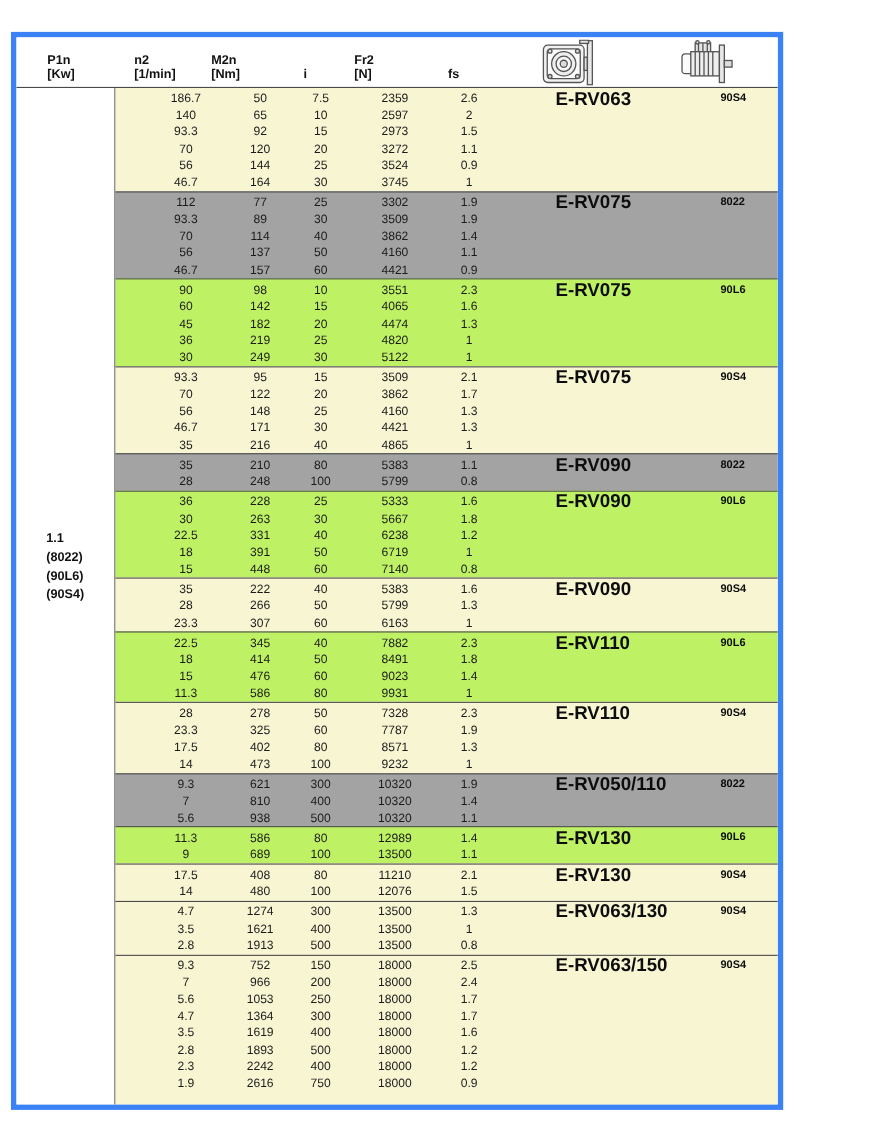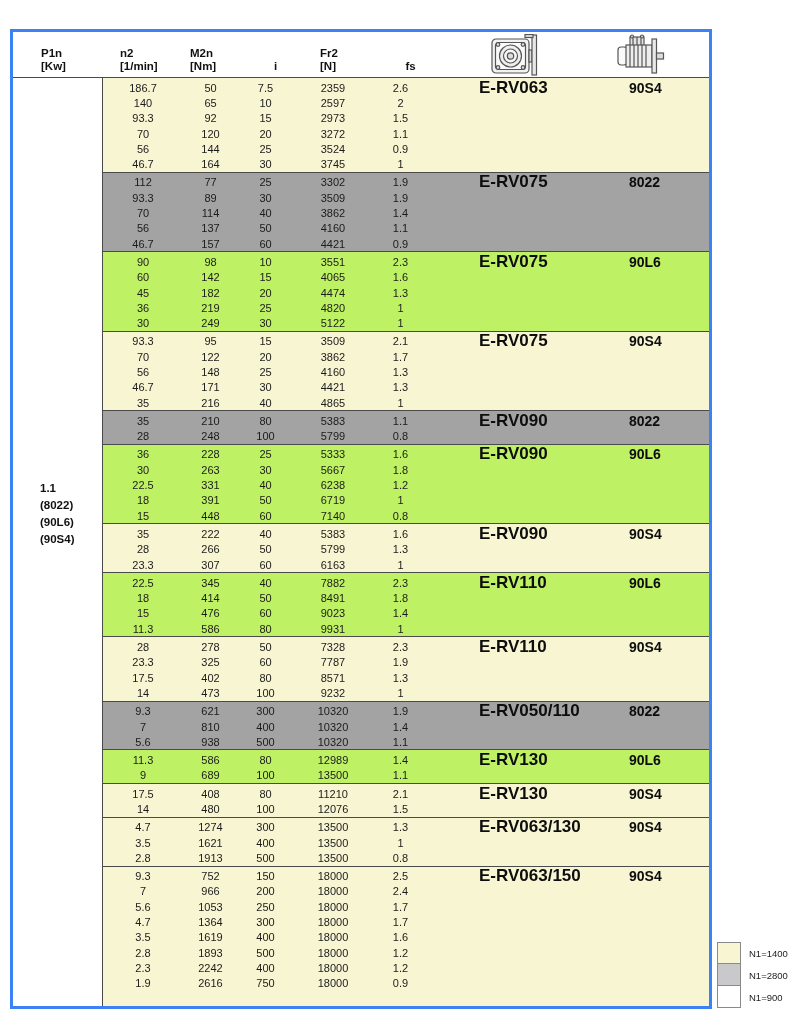--- a/index.html
+++ b/index.html
@@ -1,21 +1,21 @@
 <!DOCTYPE html>
 <html><head>
 <meta charset="utf-8">
 <style>
   * { margin:0; padding:0; box-sizing:border-box; }
   html,body { width:800px; height:1024px; background:#fdfdfd; font-family:"Liberation Sans", sans-serif; }
   .page { position:relative; width:800px; height:1024px; background:#fff; overflow:hidden; }
 
   .catalog-table {
     position:absolute; left:10px; top:29px; width:702px; height:980px;
-    border:3px solid #3b82f6; display:flex; flex-direction:column; background:#fff;
+    border:5px solid #3b82f6; display:flex; flex-direction:column; background:#fff;
   }
   .table-header { position:relative; height:46px; border-bottom:1px solid #4a4a4a; background:#fff; flex:none; }
   .hlbl { position:absolute; bottom:4px; font-size:11.5px; font-weight:bold; color:#111; line-height:13px; white-space:pre; }
   .hlbl.center { text-align:center; }
 
   .hicon { position:absolute; top:0px; height:46px; display:flex; align-items:center; justify-content:center; }
 
   .table-body { flex:1; display:flex; min-height:0; }
   .p1n-cell {
     width:90px; flex:none; border-right:1px solid #4a4a4a; background:#fff;
@@ -23,26 +23,26 @@
   }
   .data-area { flex:1; display:flex; flex-direction:column; min-width:0; }
 
   .row-group { flex:none; }
   .row-group + .row-group { border-top:1px solid #4a4a4a; }
   .row-group:last-child { flex:1; }
   .bg-1400 { background:#F8F5D3; }
   .bg-2800 { background:#a3a3a3; }
   .bg-900  { background:#bef264; }
 
-  .t-row { display:grid; grid-template-columns:80px 55px 55px 80px 55px 174px 1fr; height:15.3px; align-items:center; }
+  .t-row { display:grid; grid-template-columns:80px 55px 55px 80px 55px 174px 1fr; height:15.3px; align-items:center;padding-left:24px; }
   .row-group .t-row:first-child { padding-top:2px; height:17.3px; }
   .cell { font-size:11px; color:#1b1b1b; line-height:14px; }
   .cell.num { text-align:center; }
   .cell.model { padding-left:51px; font-weight:bold; color:#0d0d0d; font-size:17px; }
-  .cell.motor { padding-left:27px; font-weight:bold; color:#0d0d0d; font-size:14px; }
+  .cell.motor { padding-left:27px; font-weight:bold; color:#0d0d0d; font-size:10px; }
 
   .legend { position:absolute; left:717px; top:942px; }
   .legend-item { display:flex; align-items:center; height:22px; }
   .legend-swatch { width:24px; height:22px; border:1px solid #8a8a8a; flex:none; }
   .legend-item + .legend-item .legend-swatch { border-top:none; }
   .legend-label { margin-left:8px; font-size:9.5px; color:#222; white-space:nowrap; }
   .sw-1400 { background:#F8F5D3; }
   .sw-2800 { background:#C9C9CB; }
   .sw-900  { background:#FFFFFF; }
 
@@ -652,28 +652,14 @@
               <div class="cell num">18000</div>
               <div class="cell num">0.9</div>
               <div class="cell model"></div>
               <div class="cell motor"></div>
             </div>
           </div>
         </div>
     </div>
   </div>
 
-  <div class="legend">
-    <div class="legend-item">
-      <div class="legend-swatch sw-1400"></div>
-      <div class="legend-label">N1=1400</div>
-    </div>
-    <div class="legend-item">
-      <div class="legend-swatch sw-2800"></div>
-      <div class="legend-label">N1=2800</div>
-    </div>
-    <div class="legend-item">
-      <div class="legend-swatch sw-900"></div>
-      <div class="legend-label">N1=900</div>
-    </div>
-  </div>
 
 </div>
 
 </body></html>

